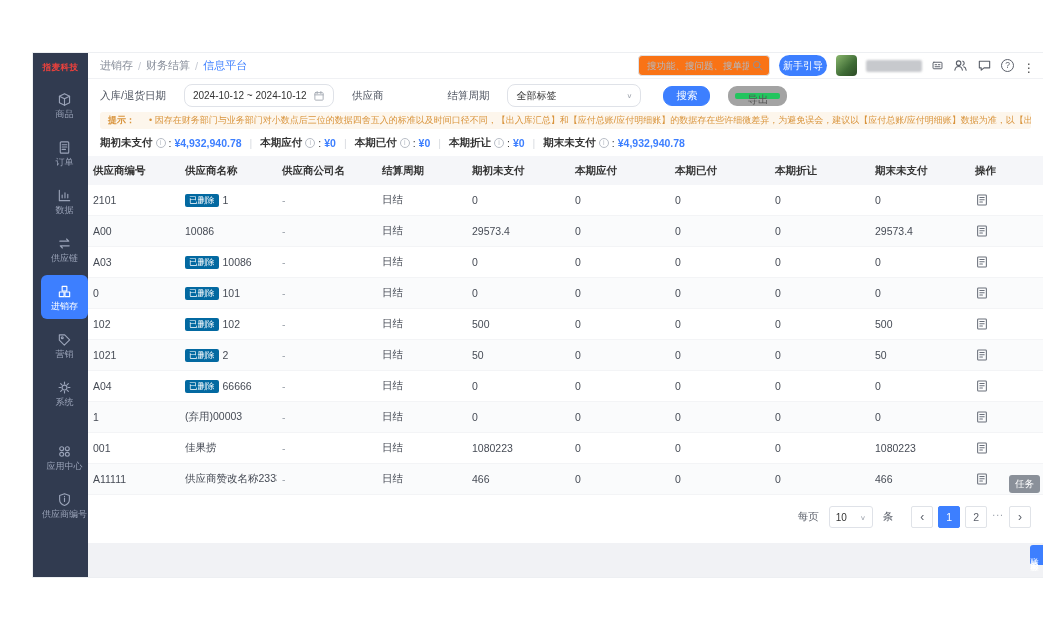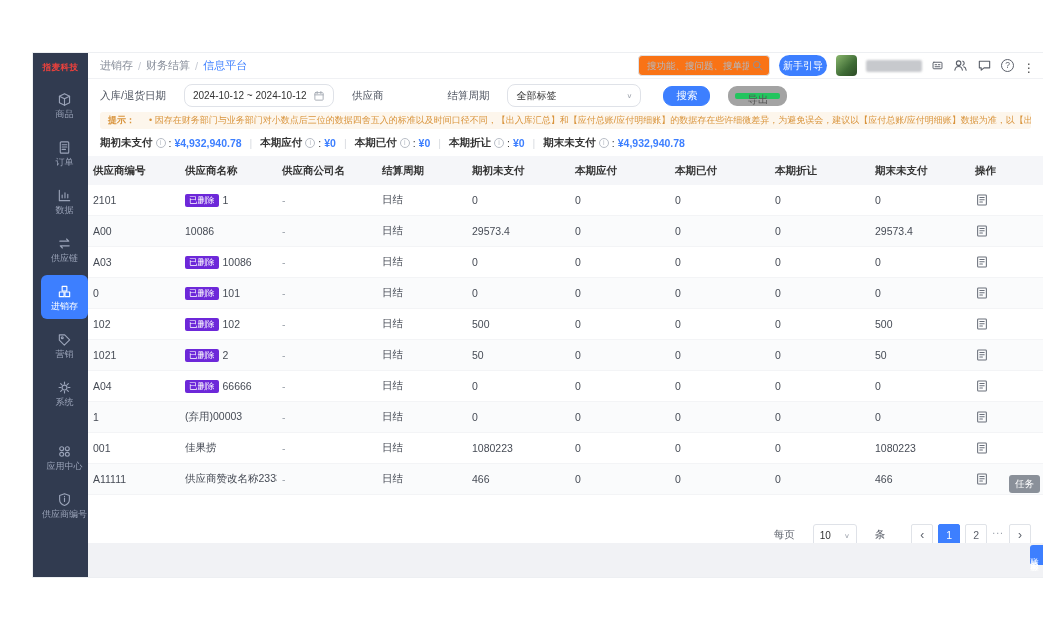--- a/index.html
+++ b/index.html
@@ -65,24 +65,24 @@
   .ssep{color:#d8dbe0}
   
   .table{margin:0 0;flex-shrink:0}
   .thead,.trow{display:grid;grid-template-columns:92px 97px 100px 90px 103px 100px 100px 100px 100px 1fr}
   .thead{background:#f5f6f9;height:29px;align-items:center}
   .th{font-size:10.5px;font-weight:bold;color:#333;padding:0 5px;white-space:nowrap;overflow:hidden}
   .trow{height:31px;align-items:center;border-bottom:1px solid #f3f4f6;background:#fff}
   .trow.alt{background:#fafbfc}
   .td{font-size:10.5px;color:#464b55;padding:0 5px;white-space:nowrap;overflow:hidden;display:flex;align-items:center;gap:4px}
   .td.dim{color:#9aa0aa}
-  .del{background:#6d28d9;color:#fff;font-size:8.5px;line-height:13px;padding:0 4px;border-radius:2px;flex-shrink:0}
+  .del{background:#0369a1;color:#fff;font-size:8.5px;line-height:13px;padding:0 4px;border-radius:2px;flex-shrink:0}
   .op-btn{width:14px;height:14px;color:#6a707b;cursor:pointer;display:block}
   
-  .pager{display:flex;align-items:center;justify-content:flex-end;gap:18px;margin:29px 12px 0;font-size:10.5px;color:#5c616b;flex-shrink:0}
+  .pager{display:flex;align-items:center;justify-content:flex-end;gap:10px;margin:11px 12px 0;font-size:10.5px;color:#5c616b;flex-shrink:0}
   .pp-select{width:44px;height:22px;border:1px solid #dfe2e8;border-radius:3px;display:flex;align-items:center;justify-content:space-between;padding:0 6px;font-size:10px;color:#333;cursor:pointer}
   .pg-group{display:flex;align-items:center;gap:5px;margin-left:8px}
   .pgbtn{min-width:22px;height:22px;border:1px solid #e0e3e8;border-radius:2px;background:#fff;display:flex;align-items:center;justify-content:center;font-size:10.5px;color:#5c616b;cursor:pointer}
   .pgbtn.active{background:#3d7fff;border-color:#3d7fff;color:#fff}
   .pgbtn.nav::before{content:attr(data-glyph);font-size:12px;line-height:1}
   .pgell{color:#9aa0aa;letter-spacing:1px;cursor:pointer}
   
   .footer-strip{position:absolute;left:0;right:0;bottom:0;height:34px;background:#f1f2f5}
   .task-tag{position:absolute;right:3px;top:422px;background:#8a9099;color:#fff;font-size:9.5px;line-height:1;padding:4px 6px;border-radius:3px;cursor:pointer}
   .service-tab{position:absolute;right:0;top:545px;width:13px;background:#3d7fff;color:#fff;font-size:8.5px;writing-mode:vertical-rl;letter-spacing:2px;padding:6px 2px;border-radius:3px 0 0 3px;cursor:pointer;text-align:center}

